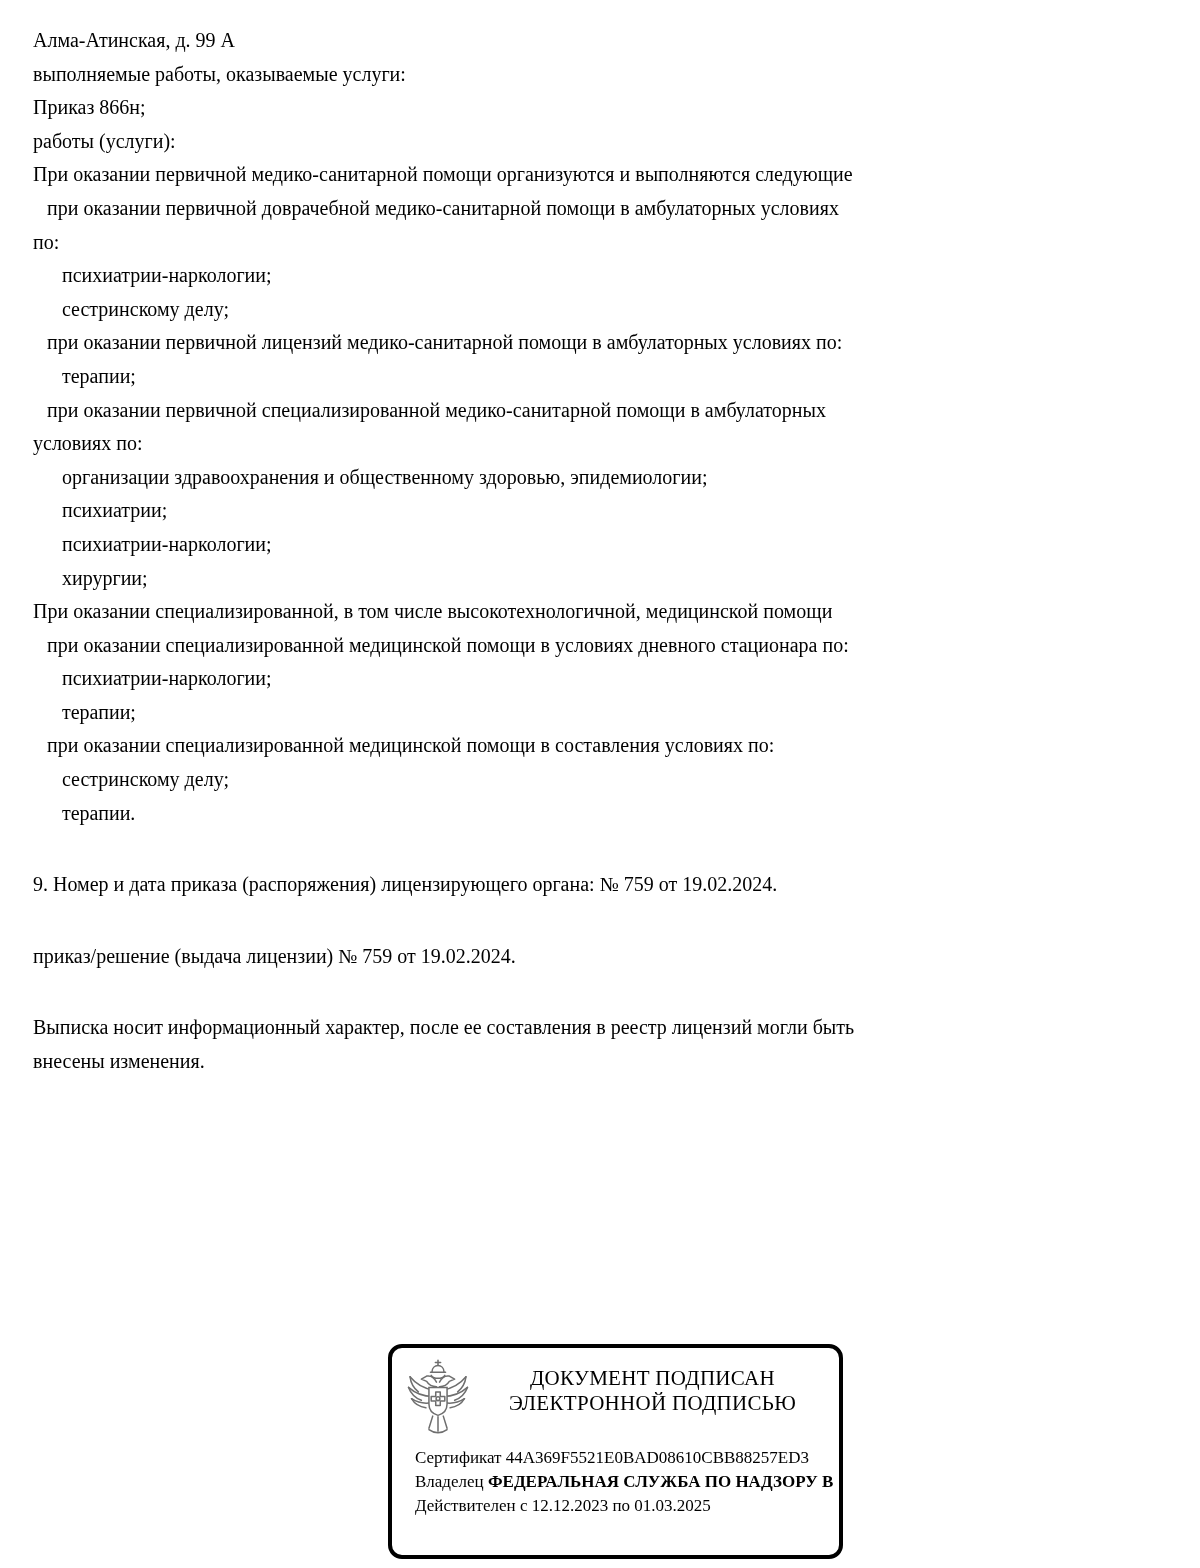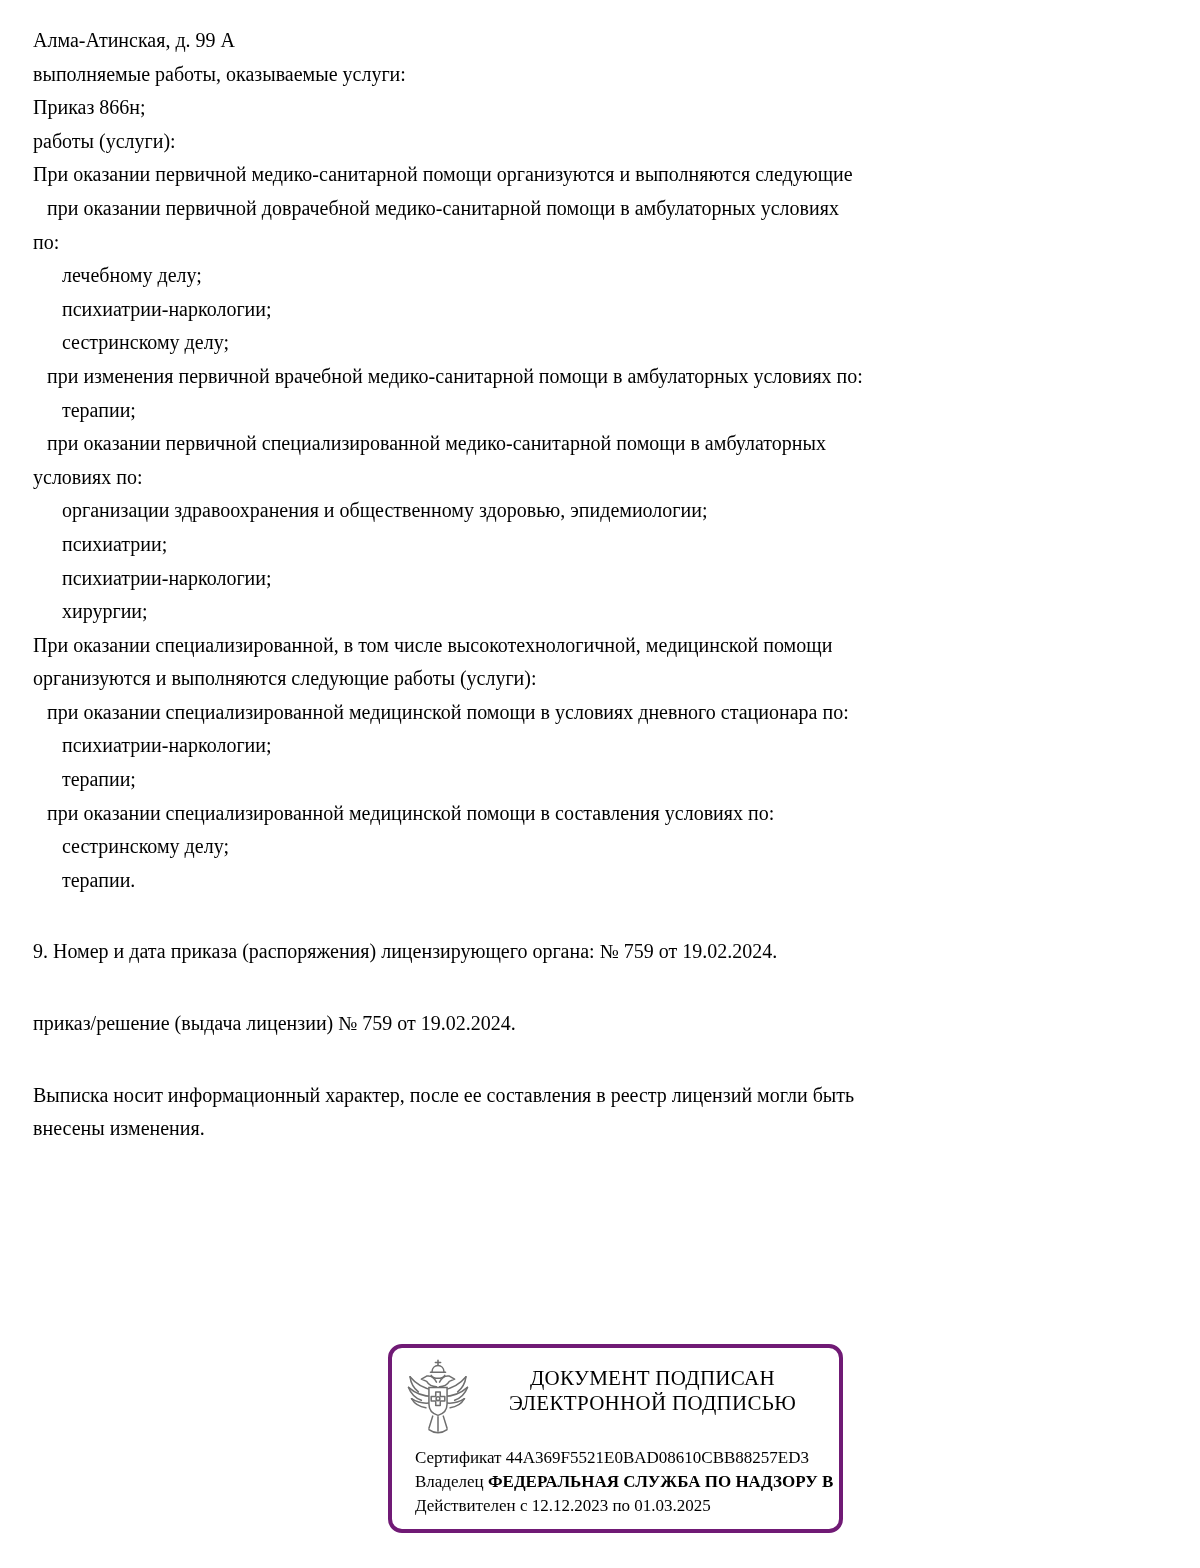--- a/index.html
+++ b/index.html
@@ -24,23 +24,23 @@
   .line.blank{height:38px;}
   .indent-0{padding-left:0;}
   .indent-1{padding-left:14px;}
   .indent-2{padding-left:29px;}
 
   .stamp{
     position:absolute;
     left:388px;
     top:1344px;
     width:455px;
-    height:189px;
+    height:215px;
     box-sizing:border-box;
-    border:4px solid #701a75;
+    border:4px solid #000000;
     border-radius:14px;
     background:#fff;
   }
   .stamp-emblem{
     position:absolute;
     left:12px;
     top:8px;
     width:68px;
     height:90px;
   }
@@ -72,33 +72,31 @@
 <div class="page">
 
   <div class="doc-body">
       <div class="line indent-0">Алма-Атинская, д. 99 А</div>
       <div class="line indent-0">выполняемые работы, оказываемые услуги:</div>
       <div class="line indent-0">Приказ 866н;</div>
       <div class="line indent-0">работы (услуги):</div>
       <div class="line indent-0">При оказании первичной медико-санитарной помощи организуются и выполняются следующие</div>
       <div class="line indent-1">при оказании первичной доврачебной медико-санитарной помощи в амбулаторных условиях</div>
       <div class="line indent-0">по:</div>
-      <div class="line indent-2">лечебному делу;</div>
       <div class="line indent-2">психиатрии-наркологии;</div>
       <div class="line indent-2">сестринскому делу;</div>
-      <div class="line indent-1">при изменения первичной врачебной медико-санитарной помощи в амбулаторных условиях по:</div>
+      <div class="line indent-1">при оказании первичной лицензий медико-санитарной помощи в амбулаторных условиях по:</div>
       <div class="line indent-2">терапии;</div>
       <div class="line indent-1">при оказании первичной специализированной медико-санитарной помощи в амбулаторных</div>
       <div class="line indent-0">условиях по:</div>
       <div class="line indent-2">организации здравоохранения и общественному здоровью, эпидемиологии;</div>
       <div class="line indent-2">психиатрии;</div>
       <div class="line indent-2">психиатрии-наркологии;</div>
       <div class="line indent-2">хирургии;</div>
       <div class="line indent-0">При оказании специализированной, в том числе высокотехнологичной, медицинской помощи</div>
-      <div class="line indent-0">организуются и выполняются следующие работы (услуги):</div>
       <div class="line indent-1">при оказании специализированной медицинской помощи в условиях дневного стационара по:</div>
       <div class="line indent-2">психиатрии-наркологии;</div>
       <div class="line indent-2">терапии;</div>
       <div class="line indent-1">при оказании специализированной медицинской помощи в составления условиях по:</div>
       <div class="line indent-2">сестринскому делу;</div>
       <div class="line indent-2">терапии.</div>
       <div class="line indent-0 blank"></div>
       <div class="line indent-0">9. Номер и дата приказа (распоряжения) лицензирующего органа: № 759 от 19.02.2024.</div>
       <div class="line indent-0 blank"></div>
       <div class="line indent-0">приказ/решение (выдача лицензии) № 759 от 19.02.2024.</div>

